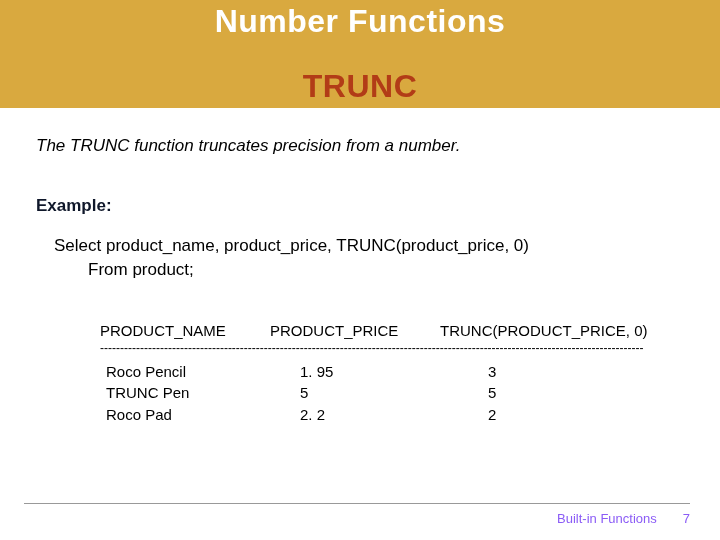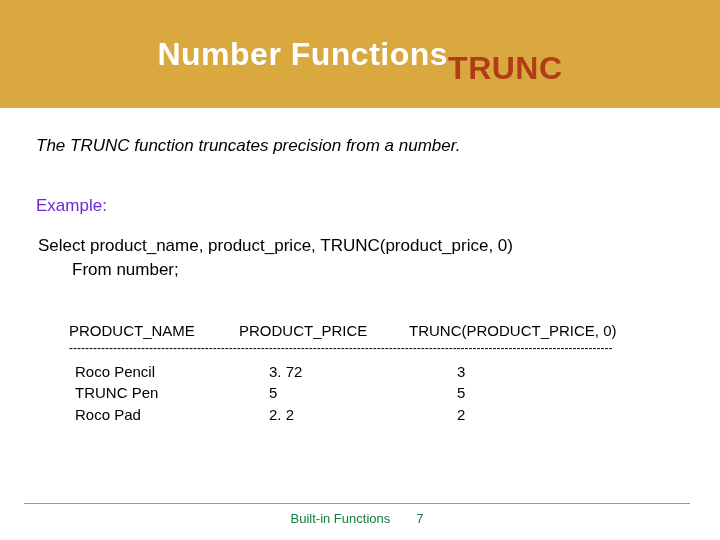--- a/index.html
+++ b/index.html
@@ -9,21 +9,21 @@
     background: #ffffff;
     font-family: Arial, Helvetica, sans-serif;
     position: relative;
     overflow: hidden;
   }
   .title-bar {
     width: 100%;
     height: 108px;
     background: #d9a93f;
     display: flex;
-    flex-direction: row;
+    flex-direction: column;
     align-items: center;
     justify-content: center;
   }
   .title-line1 {
     font-family: Impact, "Arial Black", sans-serif;
     font-size: 32px;
     font-weight: 700;
     color: #ffffff;
     letter-spacing: 0.5px;
   }
@@ -39,35 +39,35 @@
     padding: 28px 36px 0 36px;
   }
   .description {
     font-size: 17px;
     color: #000;
     margin-bottom: 34px;
     font-style: italic;
   }
   .example-label {
     font-size: 17px;
-    font-weight: 400;
-    color: #6d28d9;
+    font-weight: 700;
+    color: #0f172a;
     margin-bottom: 18px;
     margin-top: 40px;
   }
   .sql {
     font-size: 17px;
     color: #000;
-    margin-left: 2px;
+    margin-left: 18px;
     line-height: 1.4;
     margin-bottom: 40px;
   }
   .sql .indent { margin-left: 34px; display: block; }
   .table-area {
-    margin-left: 33px;
+    margin-left: 64px;
     font-size: 15px;
     color: #000;
   }
   .table-header {
     display: flex;
   }
   .col1 { width: 170px; }
   .col2 { width: 170px; }
   .col3 { width: 220px; }
   .dashes {
@@ -86,24 +86,24 @@
   .table-row .col1 { padding-left: 6px; }
   .table-row .col2 { padding-left: 30px; }
   .table-row .col3 { padding-left: 48px; }
   .footer {
     position: absolute;
     bottom: 14px;
     left: 0;
     width: 100%;
     padding: 0 30px 0 24px;
     display: flex;
-    justify-content: center;
+    justify-content: flex-end;
     align-items: flex-end;
     font-size: 13px;
-    color: #15803d;
+    color: #8b5cf6;
     gap: 26px;
   }
   .footer-line {
     position: absolute;
     bottom: 36px;
     left: 24px;
     right: 30px;
     height: 1px;
     background: #999;
   }
@@ -116,34 +116,34 @@
   <div class="title-line2">TRUNC</div>
 </div>
 
 <div class="content">
   <p class="description">The TRUNC function truncates precision from a number.</p>
 
   <p class="example-label">Example:</p>
 
   <div class="sql">
     <span>Select  product_name, product_price, TRUNC(product_price, 0)</span>
-    <span class="indent">From number;</span>
+    <span class="indent">From product;</span>
   </div>
 
   <div class="table-area">
     <div class="table-header">
       <div class="col1">PRODUCT_NAME</div>
       <div class="col2">PRODUCT_PRICE</div>
       <div class="col3">TRUNC(PRODUCT_PRICE, 0)</div>
     </div>
     <div class="dashes">----------------------------------------------------------------------------------------------------------------------------------------</div>
 
     <div class="table-row">
       <div class="col1">Roco Pencil</div>
-      <div class="col2">3. 72</div>
+      <div class="col2">1. 95</div>
       <div class="col3">3</div>
     </div>
     <div class="table-row">
       <div class="col1">TRUNC Pen</div>
       <div class="col2">5</div>
       <div class="col3">5</div>
     </div>
     <div class="table-row">
       <div class="col1">Roco Pad</div>
       <div class="col2">2. 2</div>

